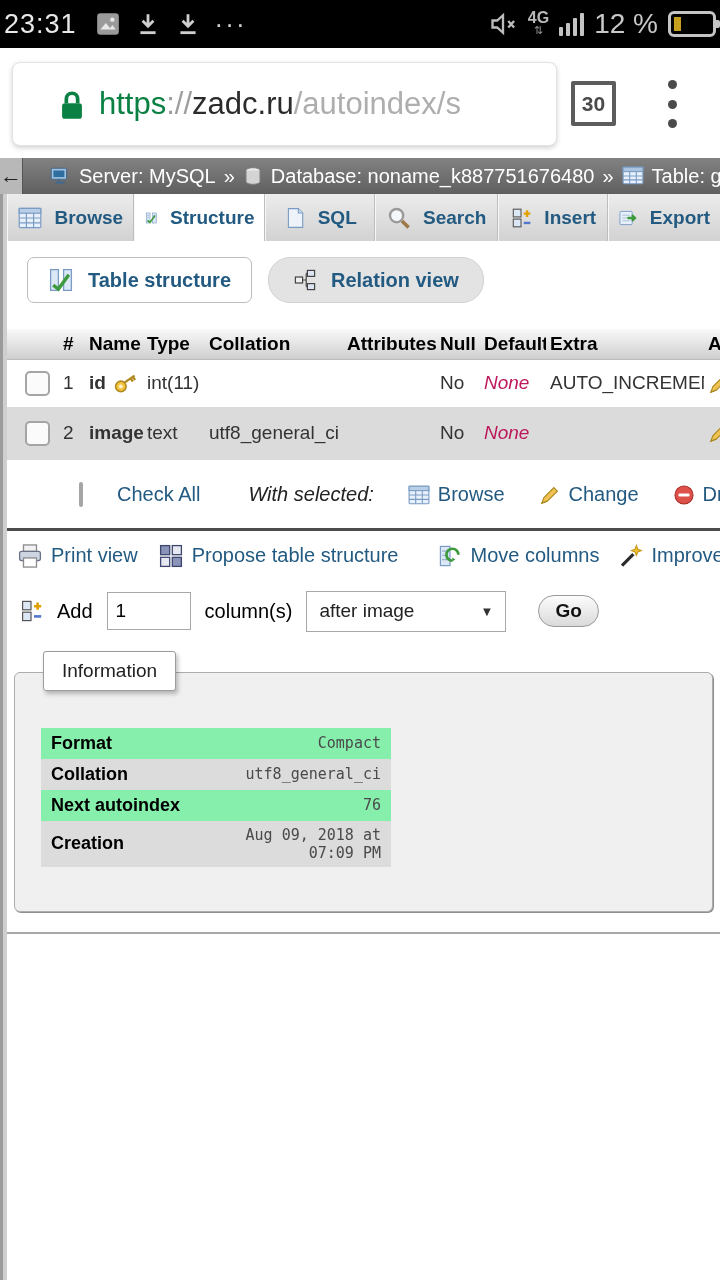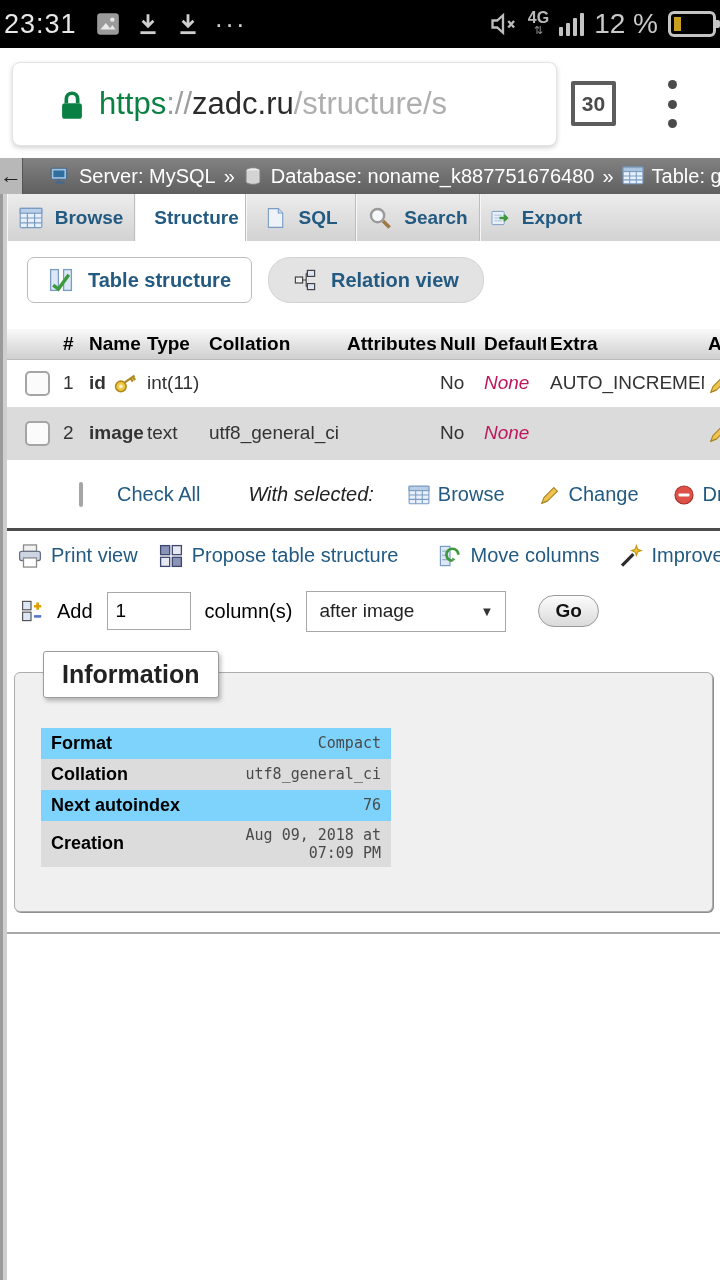--- a/index.html
+++ b/index.html
@@ -135,29 +135,29 @@
   .indexes { margin:14px 0 0 10px; font-size:20px; }
   
   .fieldset {
     position:relative; margin:40px 0 0 7px; width:699px; height:240px;
     background:#f0f0f0; border:1px solid #adadad; border-radius:6px;
     box-shadow:1px 1px 0 #8f8f8f;
   }
   .legend {
     position:absolute; top:-22px; left:28px; background:#fff; border:1px solid #9c9c9c;
     border-radius:3px; box-shadow:2px 3px 4px rgba(0,0,0,0.25);
-    padding:8px 18px; font-weight:bold; font-size:25px; color:#222;
+    padding:8px 18px; font-weight:normal; font-size:19px; color:#222;
   }
   .infotables { display:flex; margin-top:55px; }
   table.info { border-collapse:collapse; font-size:18px; }
   table.info.space { margin-left:30px; width:292px; }
   table.info.stats { margin-left:26px; width:350px; }
   table.info th.title { background:#ccd6de; font-size:19px; padding:6px; text-align:center; }
   table.info td { padding:5px 10px; height:29px; }
-  table.info tr.i-odd td { background:#7dd3fc; }
+  table.info tr.i-odd td { background:#86efac; }
   table.info tr.i-even td { background:#dcdcdc; }
   td.mono { font-family:"DejaVu Sans Mono", monospace; font-size:15px; color:#4a4a4a; text-align:right; }
   table.info.space td.lbl { width:150px; font-weight:bold; }
   table.info.space td.mono { width:90px; }
   table.info.space td.unit { color:#333; }
   table.info.stats td.lbl { width:160px; font-weight:bold; }
   hr.light { border:none; border-top:2px solid #a8a8a8; margin:20px 0 0 0; width:713px; }
   .ic { display:inline-block; vertical-align:middle; }
 </style>
 </head>
@@ -204,21 +204,21 @@
         </span>
     </span>
   </div>
 
   <div class="browserbar">
     <div class="urlcard">
       <svg class="lock ic" width="34" height="34" viewBox="0 0 24 24">
           <rect x="5" y="10" width="14" height="11" rx="2" fill="#0b8043"></rect>
           <path d="M8 10 V7 a4 4 0 0 1 8 0 v3" fill="none" stroke="#0b8043" stroke-width="2.6"></path>
         </svg>
-      <span class="urltext"><span class="url-scheme">https</span><span class="url-sep">://</span><span class="url-host">zadc.ru</span><span class="url-path">/structure/s</span></span>
+      <span class="urltext"><span class="url-scheme">https</span><span class="url-sep">://</span><span class="url-host">zadc.ru</span><span class="url-path">/autoindex/s</span></span>
     </div>
     <div class="tabcount">30</div>
     <div class="kebab">
         <i></i>
         <i></i>
         <i></i>
       </div>
   </div>
 
   <div class="breadcrumb">
@@ -250,21 +250,21 @@
 
   <div class="tabs">
     <div class="tab" style="width:128px">
       <svg class="ic" width="24" height="24" viewBox="0 0 20 20">
           <rect x="1" y="2" width="18" height="16" rx="1" fill="#e8f0fb" stroke="#7a9cc4"></rect>
           <rect x="1" y="2" width="18" height="4" fill="#b9cfe8" stroke="#7a9cc4"></rect>
           <path d="M7 6 V18 M13 6 V18 M1 10 H19 M1 14 H19" stroke="#7a9cc4"></path>
         </svg>
       <span>Browse</span>
     </div>
-    <div class="tab active" style="width:111px">
+    <div class="tab active" style="width:131px">
       <svg class="ic" width="24" height="24" viewBox="0 0 20 20">
           <rect x="2" y="2" width="6" height="16" fill="#dce8f6" stroke="#7a9cc4"></rect>
           <rect x="12" y="2" width="6" height="16" fill="#dce8f6" stroke="#7a9cc4"></rect>
           <path d="M3.5 6 h3 M3.5 9 h3 M13.5 6 h3 M13.5 9 h3" stroke="#9ab0c8"></path>
           <path d="M4 14 l4 3 8-11" stroke="#3c9a3c" stroke-width="2.6" fill="none"></path>
         </svg>
       <span>Structure</span>
     </div>
     <div class="tab" style="width:110px">
       <svg class="ic" width="22" height="24" viewBox="0 0 20 20">
@@ -272,20 +272,29 @@
           <path d="M13 1.5 v4 h4" fill="#cfe0f2" stroke="#7a9cc4"></path>
         </svg>
       <span>SQL</span>
     </div>
     <div class="tab" style="width:124px">
       <svg class="ic" width="24" height="24" viewBox="0 0 20 20">
           <circle cx="8" cy="8" r="5.5" fill="#f5f8fb" stroke="#9a9a9a" stroke-width="2"></circle>
           <path d="M12.5 12.5 L18 18" stroke="#a07847" stroke-width="3"></path>
         </svg>
       <span>Search</span>
+    </div>
+    <div class="tab" style="width:110px">
+      <svg class="ic" width="22" height="24" viewBox="0 0 20 20">
+          <rect x="3" y="2" width="7" height="7" fill="#dce8f6" stroke="#555"></rect>
+          <rect x="3" y="11" width="7" height="7" fill="#dce8f6" stroke="#555"></rect>
+          <path d="M12.5 6 h6 M15.5 3 v6" stroke="#e0a000" stroke-width="2.2"></path>
+          <path d="M12.5 14.5 h6" stroke="#5577cc" stroke-width="2.2"></path>
+        </svg>
+      <span>Insert</span>
     </div>
     <div class="tab" style="width:112px; border-right:none">
       <svg class="ic" width="24" height="24" viewBox="0 0 20 20">
           <rect x="1" y="3" width="13" height="14" rx="1" fill="#e8f0fb" stroke="#7a9cc4"></rect>
           <path d="M3.5 7 h8 M3.5 10 h8 M3.5 13 h8" stroke="#a8bfd4"></path>
           <path d="M9 10 h8 m-3.2 -3.2 l3.2 3.2 -3.2 3.2" stroke="#3c9a3c" stroke-width="2.4" fill="none"></path>
         </svg>
       <span>Export</span>
     </div>
   </div>

